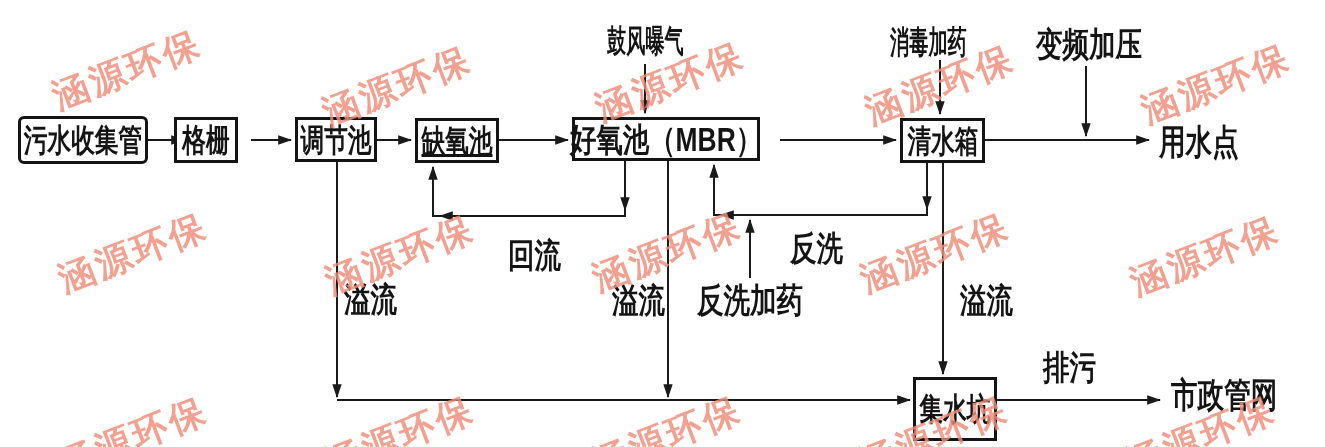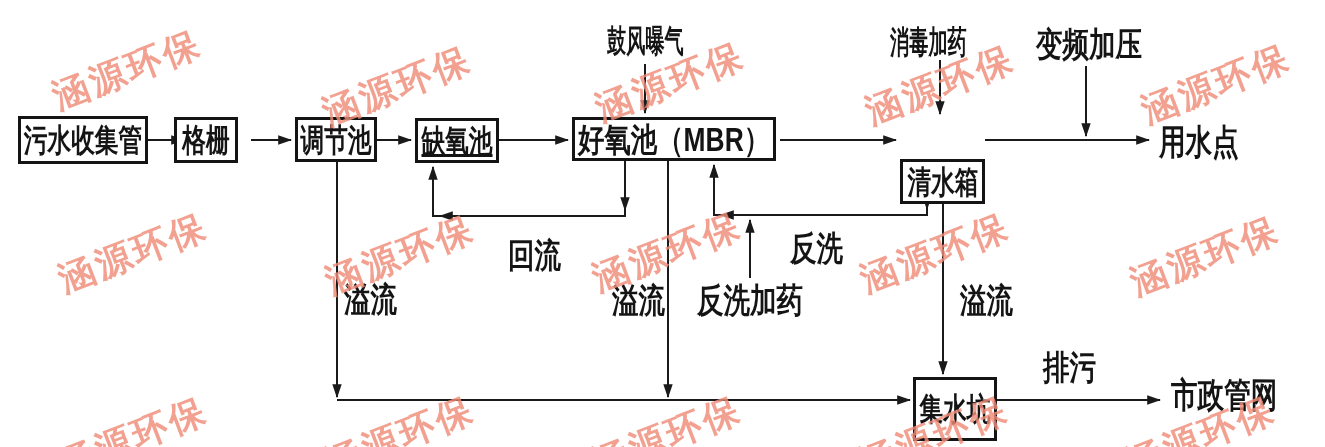--- a/index.html
+++ b/index.html
@@ -66,36 +66,36 @@
 
       <line x1="337" y1="162" x2="337" y2="397" marker-end="url(#ah)"></line>
       <line x1="668" y1="161" x2="668" y2="397" marker-end="url(#ah)"></line>
       <line x1="943" y1="163" x2="943" y2="374" marker-end="url(#ah)"></line>
 
       <line x1="337" y1="400" x2="910" y2="400" marker-end="url(#ah)"></line>
       <line x1="997" y1="400" x2="1160" y2="400" marker-end="url(#ah)"></line>
     </g>
   </svg>
 
-  <div class="pbox" style="left:18px;top:116px;width:130px;height:48px;">
+  <div class="pbox" style="left:18px;top:116px;width:130px;height:48px;border-radius:6px;">
     <span>污水收集管</span>
   </div>
   <div class="pbox" style="left:174px;top:117px;width:64px;height:46px;">
     <span>格栅</span>
   </div>
   <div class="pbox" style="left:295px;top:117px;width:82px;height:45px;">
     <span>调节池</span>
   </div>
   <div class="pbox" style="left:415px;top:118px;width:84px;height:45px;text-decoration:underline;">
     <span>缺氧池</span>
   </div>
-  <div class="pbox wide" style="left:572px;top:117px;width:204px;height:44px;">
+  <div class="pbox wide" style="left:572px;top:117px;width:188px;height:44px;">
     <span>好氧池（MBR）</span>
   </div>
-  <div class="pbox" style="left:900px;top:118px;width:85px;height:45px;margin-top:41px;">
+  <div class="pbox" style="left:900px;top:118px;width:85px;height:45px;">
     <span>清水箱</span>
   </div>
   <div class="pbox" style="left:913px;top:377px;width:84px;height:64px;">
     <span>集水坑</span>
   </div>
 
   <div class="lbl sq" style="left:607px;top:25px;">鼓风曝气</div>
   <div class="lbl sq" style="left:890px;top:26px;">消毒加药</div>
   <div class="lbl" style="left:1036px;top:27px;">变频加压</div>
   <div class="lbl big" style="left:1159px;top:124px;">用水点</div>

